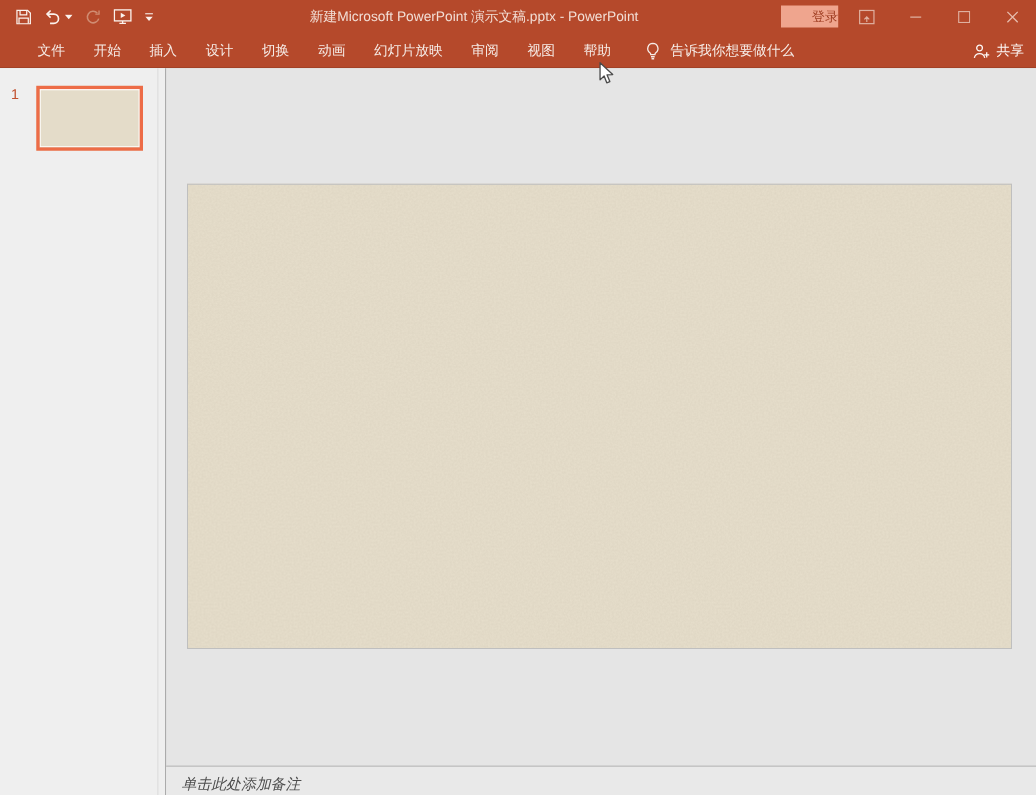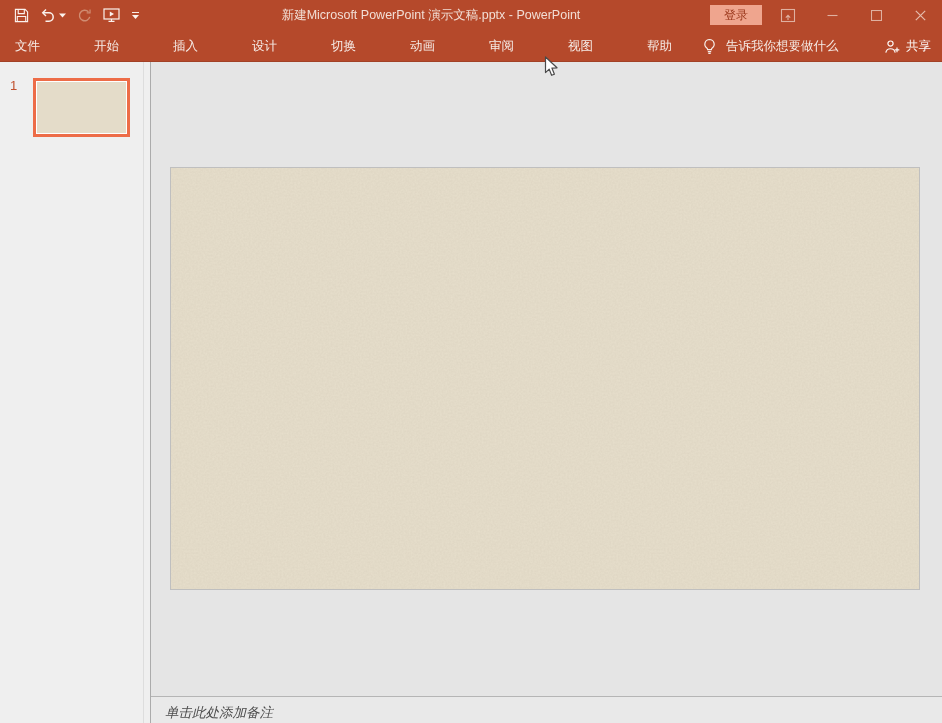--- a/index.html
+++ b/index.html
@@ -15,30 +15,30 @@
   .qat-btn{display:flex;align-items:center;justify-content:center;height:22px;}
   .undo-group{display:flex;align-items:center;gap:3px;}
   .qat-more{display:flex;flex-direction:column;align-items:center;gap:2px;}
   .qat-more .bar{width:7px;height:1px;background:#f7ece6;}
   .title-text{
     position:absolute;left:170px;right:250px;top:0;height:30px;line-height:30px;
     text-align:center;color:#f2ded5;font-size:12.5px;white-space:nowrap;overflow:hidden;
   }
   .signin{
     position:absolute;right:180px;top:5px;width:52px;height:20px;background:#efa58e;
-    color:#9c3a1e;font-size:12px;line-height:20px;text-align:center;cursor:default;
+    color:#9c3a1e;font-size:12px;line-height:20px;text-align:right;cursor:default;
   }
   .win-controls{position:absolute;right:0;top:0;height:30px;display:flex;}
   .win-btn{width:44px;height:30px;display:flex;align-items:center;justify-content:center;}
   
   .tabrow{
     position:absolute;top:30px;left:0;width:100%;height:32px;background:#b5492b;
     display:flex;align-items:center;box-shadow:inset 0 -1px rgba(0,0,0,0.10);
   }
-  .tabs{display:flex;padding-left:2px;gap:28px;}
+  .tabs{display:flex;padding-left:21px;}
   .tab{padding:0 13px;line-height:32px;font-size:12.5px;color:#f6ece7;}
   .tellme{display:flex;align-items:center;gap:9px;margin-left:17px;color:#f6ece7;font-size:12.5px;}
   .share{margin-left:auto;margin-right:11px;display:flex;align-items:center;gap:5px;color:#fdf8f6;font-size:12.5px;text-align:center;}
   
   .main{position:absolute;top:62px;left:0;width:942px;height:661px;background:#e5e5e5;}
   .thumb-panel{position:absolute;left:0;top:0;width:150px;height:661px;background:#efefef;}
   .thumb-panel .gutter-line{position:absolute;right:6px;top:0;bottom:0;width:1px;background:#dddddd;}
   .splitter{position:absolute;left:150px;top:0;width:1px;height:661px;background:#ababab;}
   .slide-number{position:absolute;left:10px;top:16px;color:#c1512f;font-size:13px;}
   .thumb{
@@ -133,20 +133,21 @@
   </div>
 
   <div class="tabrow">
     <div class="tabs">
       <span class="tab">文件</span>
       <span class="tab">开始</span>
       <span class="tab">插入</span>
       <span class="tab">设计</span>
       <span class="tab">切换</span>
       <span class="tab">动画</span>
+      <span class="tab">幻灯片放映</span>
       <span class="tab">审阅</span>
       <span class="tab">视图</span>
       <span class="tab">帮助</span>
     </div>
     <div class="tellme">
       <svg width="15" height="17" viewBox="0 0 15 17" fill="none" stroke="#f6ece7" stroke-width="1.2">
         <path d="M7.5 1.5 a4.7 4.7 0 0 1 2.7 8.5 c-.5.4-.8 1-.8 1.6 H5.6 c0-.6-.3-1.2-.8-1.6 A4.7 4.7 0 0 1 7.5 1.5 Z"></path>
         <path d="M5.8 13.6 h3.4 M6.3 15.4 h2.4"></path>
       </svg>
       <span>告诉我你想要做什么</span>

